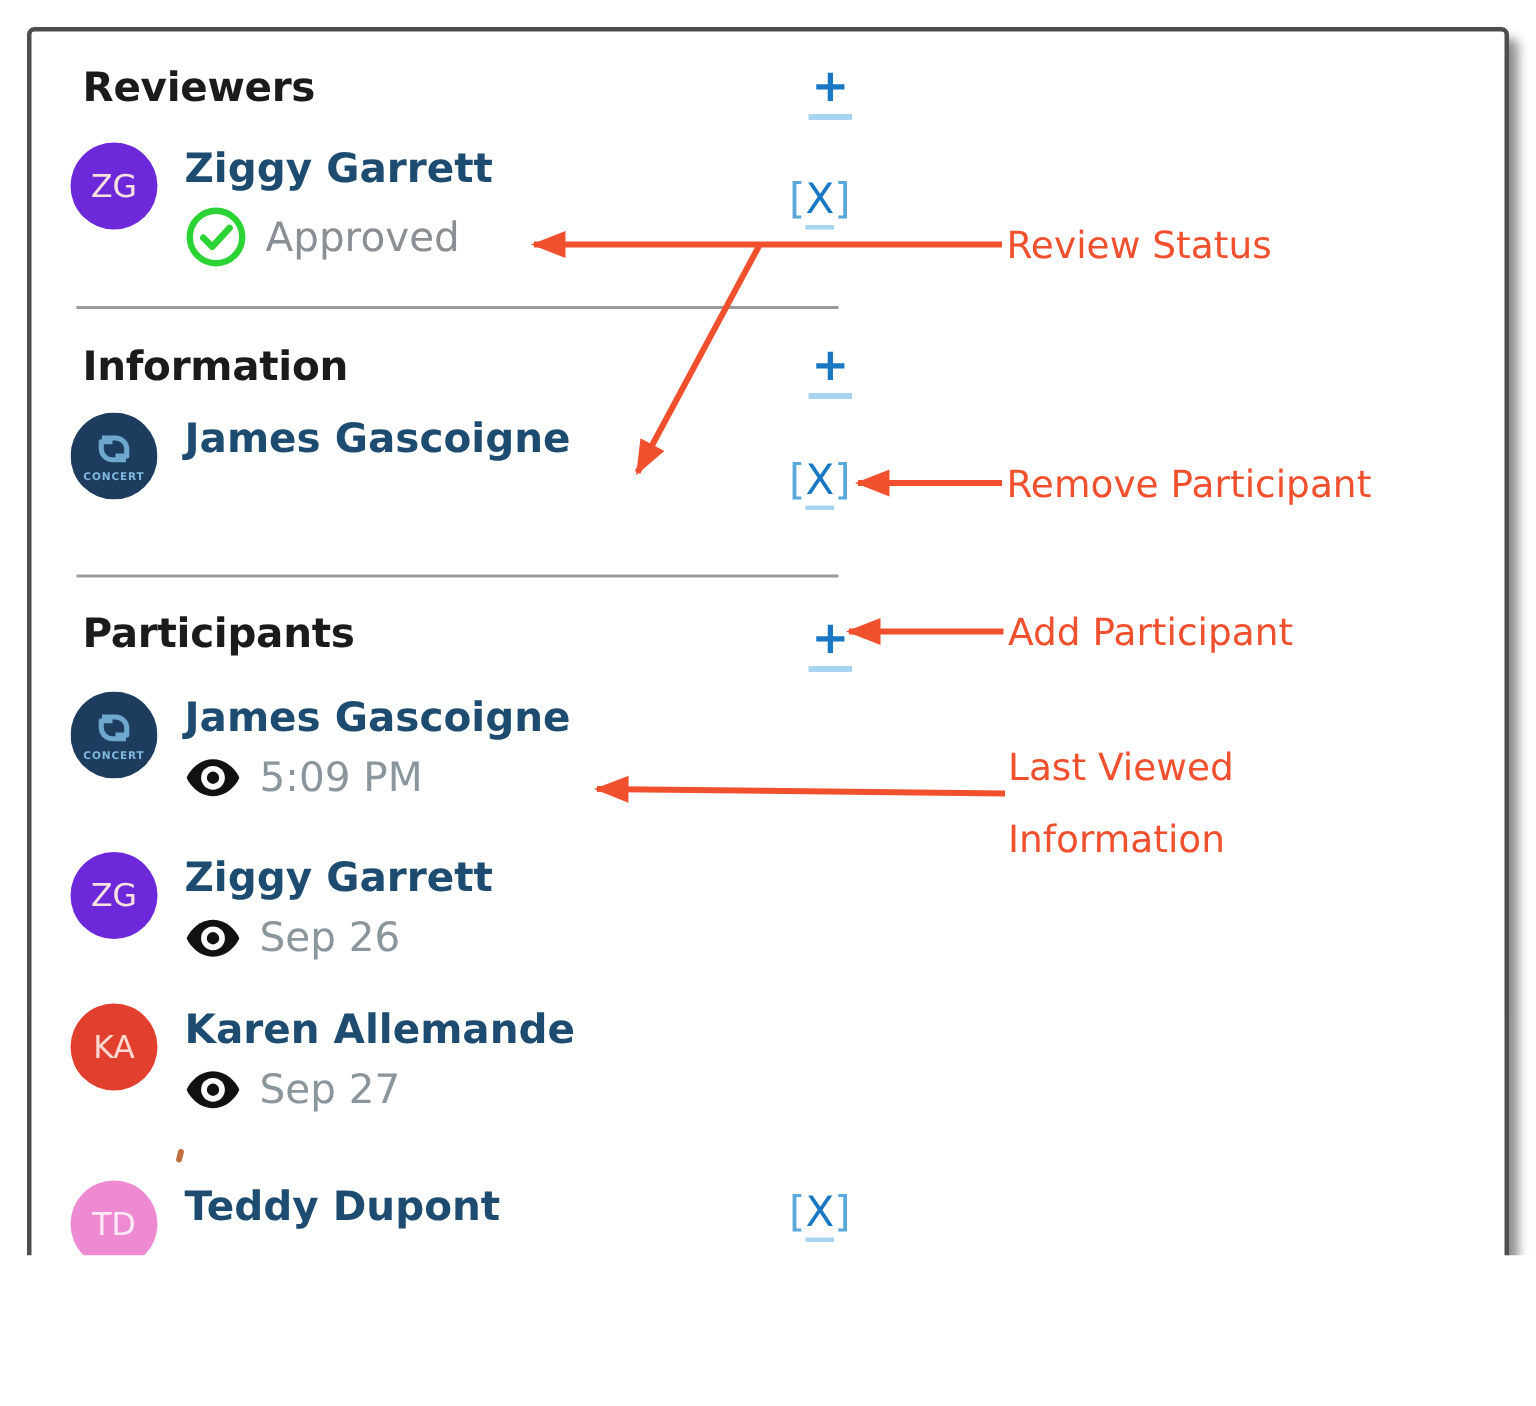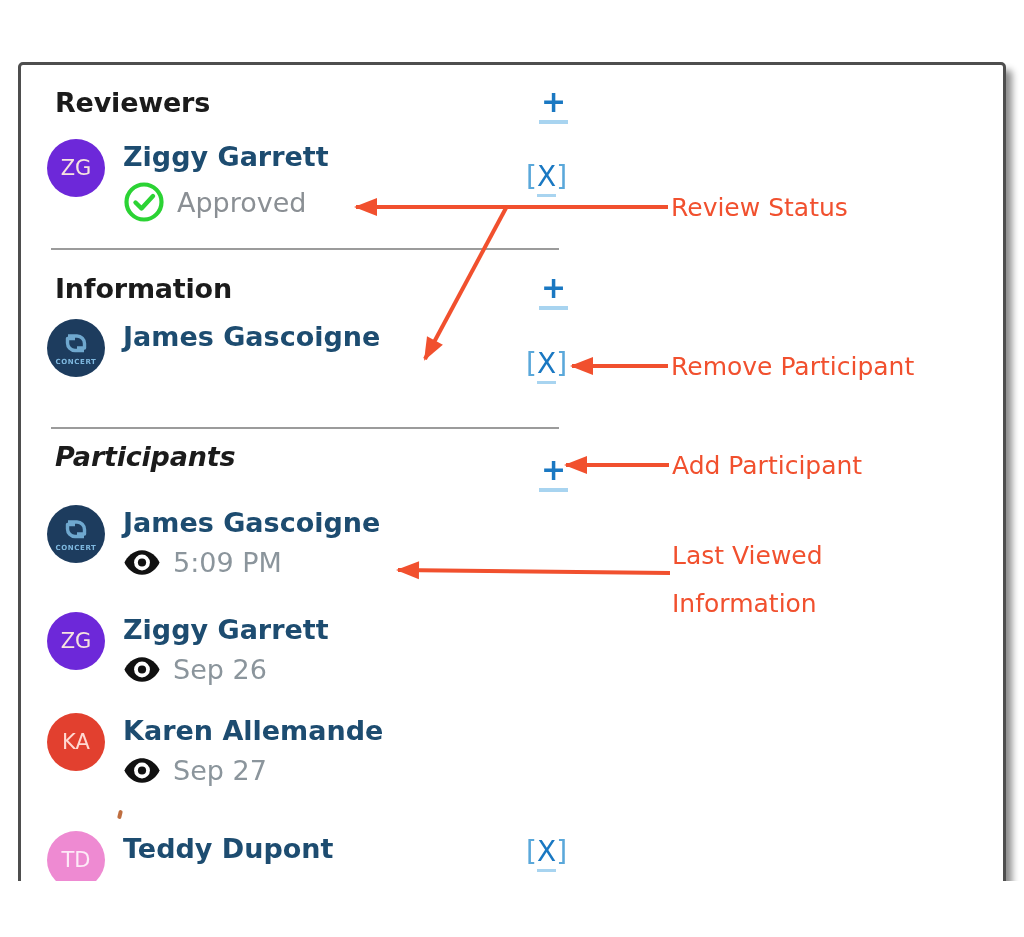--- a/index.html
+++ b/index.html
@@ -1,18 +1,18 @@
 <!DOCTYPE html>
 <html><head>
 <meta charset="utf-8">
 <style>
   html,body{margin:0;padding:0;background:#ffffff;}
   .canvas{
     position:relative;width:1024px;height:837px;overflow:hidden;
-    font-family:"DejaVu Sans",sans-serif;background:#ffffff;margin-top:44px;
+    font-family:"DejaVu Sans",sans-serif;background:#ffffff;
   }
   .frame{
     position:absolute;left:18px;top:18px;width:982px;height:884px;
     background:#ffffff;border:3px solid #4e4e4e;border-radius:5px;
     box-shadow:7px 7px 7px -1px rgba(0,0,0,0.45);
   }
   .section-title{
     position:absolute;left:34px;font-size:27px;font-weight:bold;color:#1b1b1b;
     letter-spacing:-0.2px;white-space:nowrap;
   }
@@ -101,21 +101,21 @@
       </div>
       <div class="m-text">
         <div class="m-name">James Gascoigne</div>
       </div>
     </div>
 
     <a class="remove-btn" style="top:283px;"><span>[</span><span class="rx">X</span><span>]</span></a>
 
     <div class="divider" style="top:362px;"></div>
 
-    <div class="section-title" style="top:376px;font-style:italic;">Participants</div>
+    <div class="section-title" style="top:386px;">Participants</div>
     <a class="add-link" style="top:390px;">+</a>
 
     <div class="member" style="top:440px;">
       <div class="icon">
         <svg width="58" height="58" viewBox="0 0 58 58">
           <circle cx="29" cy="29" r="29" fill="#1d3c5e"></circle>
           <g fill="none" stroke="#6fa8cf" stroke-width="3.4" stroke-linejoin="round">
             <path d="M21 17 h9 a7.5 7.5 0 0 1 7.5 7.5 v4.5 h-7.5"></path>
             <path d="M37 31.5 h-9 a7.5 7.5 0 0 1 -7.5 -7.5 v-4.5 h7.5"></path>
           </g>

